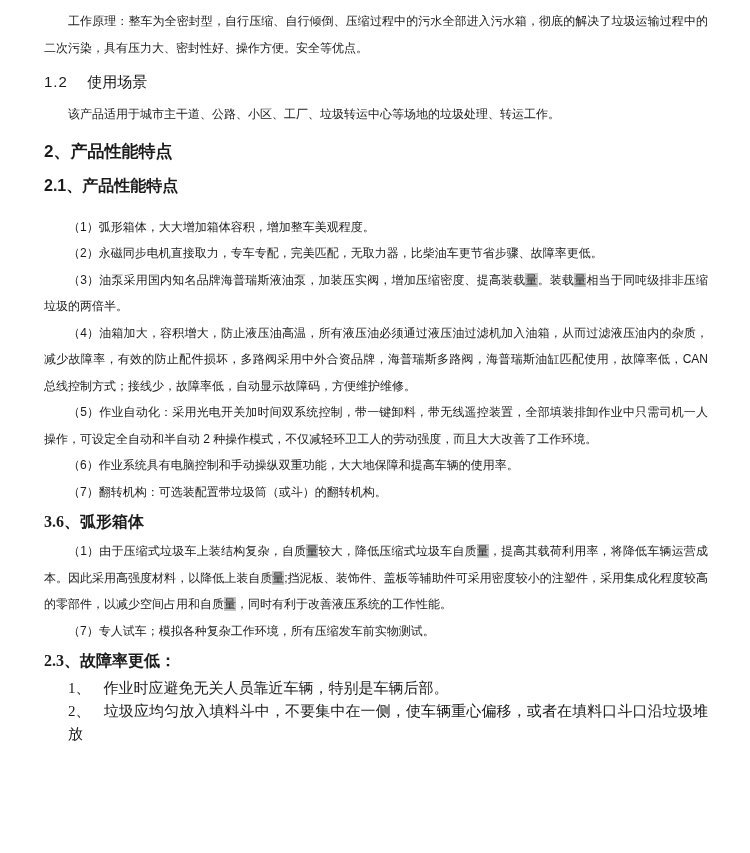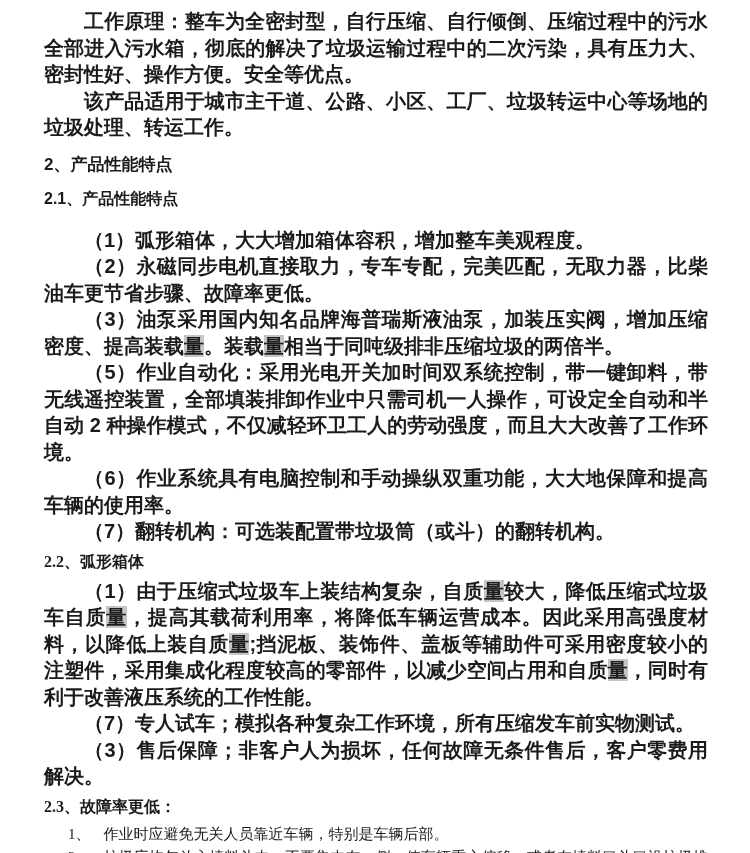--- a/index.html
+++ b/index.html
@@ -6,23 +6,22 @@
   * { box-sizing: border-box; }
   html,body { margin:0; padding:0; background:#e9e9e9; }
   .page {
     width:750px; height:853px; margin:0 auto; overflow:hidden;
     background:var(--bg); color:var(--text);
     padding:8px 42px 0 44px;
   }
   .body-para {
     margin:0;
     font-family:"Liberation Sans","DejaVu Sans",sans-serif;
-    font-size:20px; line-height:26.5px;
+    font-size:12px; line-height:26.5px;
     text-align:justify;
-    font-weight:bold;
   }
   .body-para.indent { text-indent:2em; }
   .hl { background:var(--hl); }
   h3 { padding:0; }
   .heading-sans-lg {
     font-family:"Liberation Sans","DejaVu Sans",sans-serif;
     font-weight:bold; font-size:17px; line-height:24px;
     margin:12px 0 8px;
   }
   .heading-sans {
@@ -48,30 +47,31 @@
     text-align:justify;
   }
   .list-serif .li-num { margin-right:13px; }
 </style>
 </head>
 <body>
 
 <div class="page">
   <div id="doc-root">
       <p class="body-para indent"><span>工作原理：整车为全密封型，自行压缩、自行倾倒、压缩过程中的污水全部进入污水箱，彻底的解决了垃圾运输过程中的二次污染，具有压力大、密封性好、操作方便。安全等优点。</span></p>
+      <h3 class="heading-sans-regular"><span class="h-num">1.2</span><span>使用场景</span></h3>
       <p class="body-para indent"><span>该产品适用于城市主干道、公路、小区、工厂、垃圾转运中心等场地的垃圾处理、转运工作。</span></p>
       <h3 class="heading-sans-lg"><span class="h-num">2、</span><span>产品性能特点</span></h3>
       <h3 class="heading-sans"><span class="h-num">2.1、</span><span>产品性能特点</span></h3>
       <p class="body-para indent"><span>（1）弧形箱体，大大增加箱体容积，增加整车美观程度。</span></p>
       <p class="body-para indent"><span>（2）永磁同步电机直接取力，专车专配，完美匹配，无取力器，比柴油车更节省步骤、故障率更低。</span></p>
       <p class="body-para indent"><span>（3）油泵采用国内知名品牌海普瑞斯液油泵，加装压实阀，增加压缩密度、提高装载</span><span class="hl">量</span><span>。装载</span><span class="hl">量</span><span>相当于同吨级排非压缩垃圾的两倍半。</span></p>
+      <p class="body-para indent"><span>（4）油箱加大，容积增大，防止液压油高温，所有液压油必须通过液压油过滤机加入油箱，从而过滤液压油内的杂质，减少故障率，有效的防止配件损坏，多路阀采用中外合资品牌，海普瑞斯多路阀，海普瑞斯油缸匹配使用，故障率低，CAN 总线控制方式；接线少，故障率低，自动显示故障码，方便维护维修。</span></p>
       <p class="body-para indent"><span>（5）作业自动化：采用光电开关加时间双系统控制，带一键卸料，带无线遥控装置，全部填装排卸作业中只需司机一人操作，可设定全自动和半自动 2 种操作模式，不仅减轻环卫工人的劳动强度，而且大大改善了工作环境。</span></p>
       <p class="body-para indent"><span>（6）作业系统具有电脑控制和手动操纵双重功能，大大地保障和提高车辆的使用率。</span></p>
       <p class="body-para indent"><span>（7）翻转机构：可选装配置带垃圾筒（或斗）的翻转机构。</span></p>
-      <h3 class="heading-serif"><span class="h-num">2.2、</span><span>弧形箱体</span></h3>
+      <h3 class="heading-serif"><span class="h-num">3.6、</span><span>弧形箱体</span></h3>
       <p class="body-para indent"><span>（1）由于压缩式垃圾车上装结构复杂，自质</span><span class="hl">量</span><span>较大，降低压缩式垃圾车自质</span><span class="hl">量</span><span>，提高其载荷利用率，将降低车辆运营成本。因此采用高强度材料，以降低上装自质</span><span class="hl">量</span><span>;挡泥板、装饰件、盖板等辅助件可采用密度较小的注塑件，采用集成化程度较高的零部件，以减少空间占用和自质</span><span class="hl">量</span><span>，同时有利于改善液压系统的工作性能。</span></p>
       <p class="body-para indent"><span>（7）专人试车；模拟各种复杂工作环境，所有压缩发车前实物测试。</span></p>
-      <p class="body-para indent"><span>（3）售后保障；非客户人为损坏，任何故障无条件售后，客户零费用解决。</span></p>
       <h3 class="heading-serif"><span class="h-num">2.3、</span><span>故障率更低：</span></h3>
       <p class="list-serif"><span class="li-num">1、</span><span>作业时应避免无关人员靠近车辆，特别是车辆后部。</span></p>
       <p class="list-serif"><span class="li-num">2、</span><span>垃圾应均匀放入填料斗中，不要集中在一侧，使车辆重心偏移，或者在填料口斗口沿垃圾堆放</span></p>
     </div>
 </div>
 
 </body></html>

